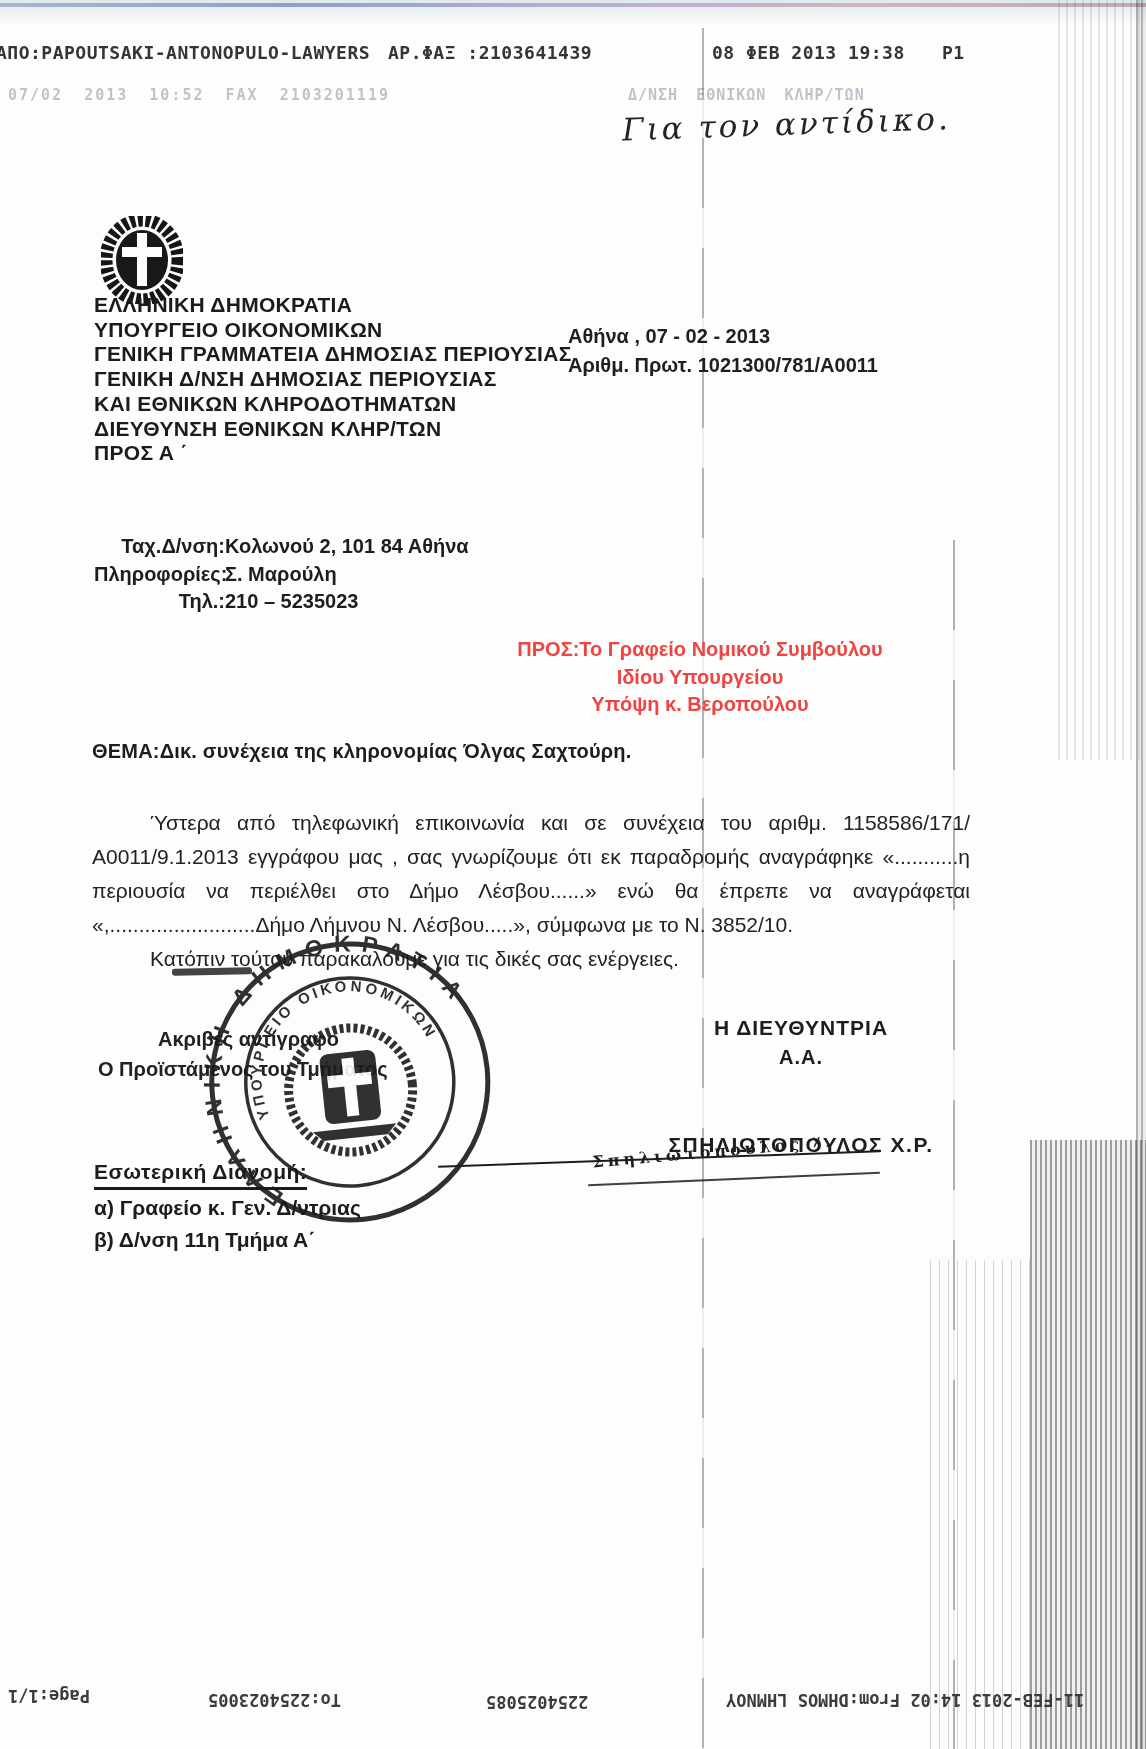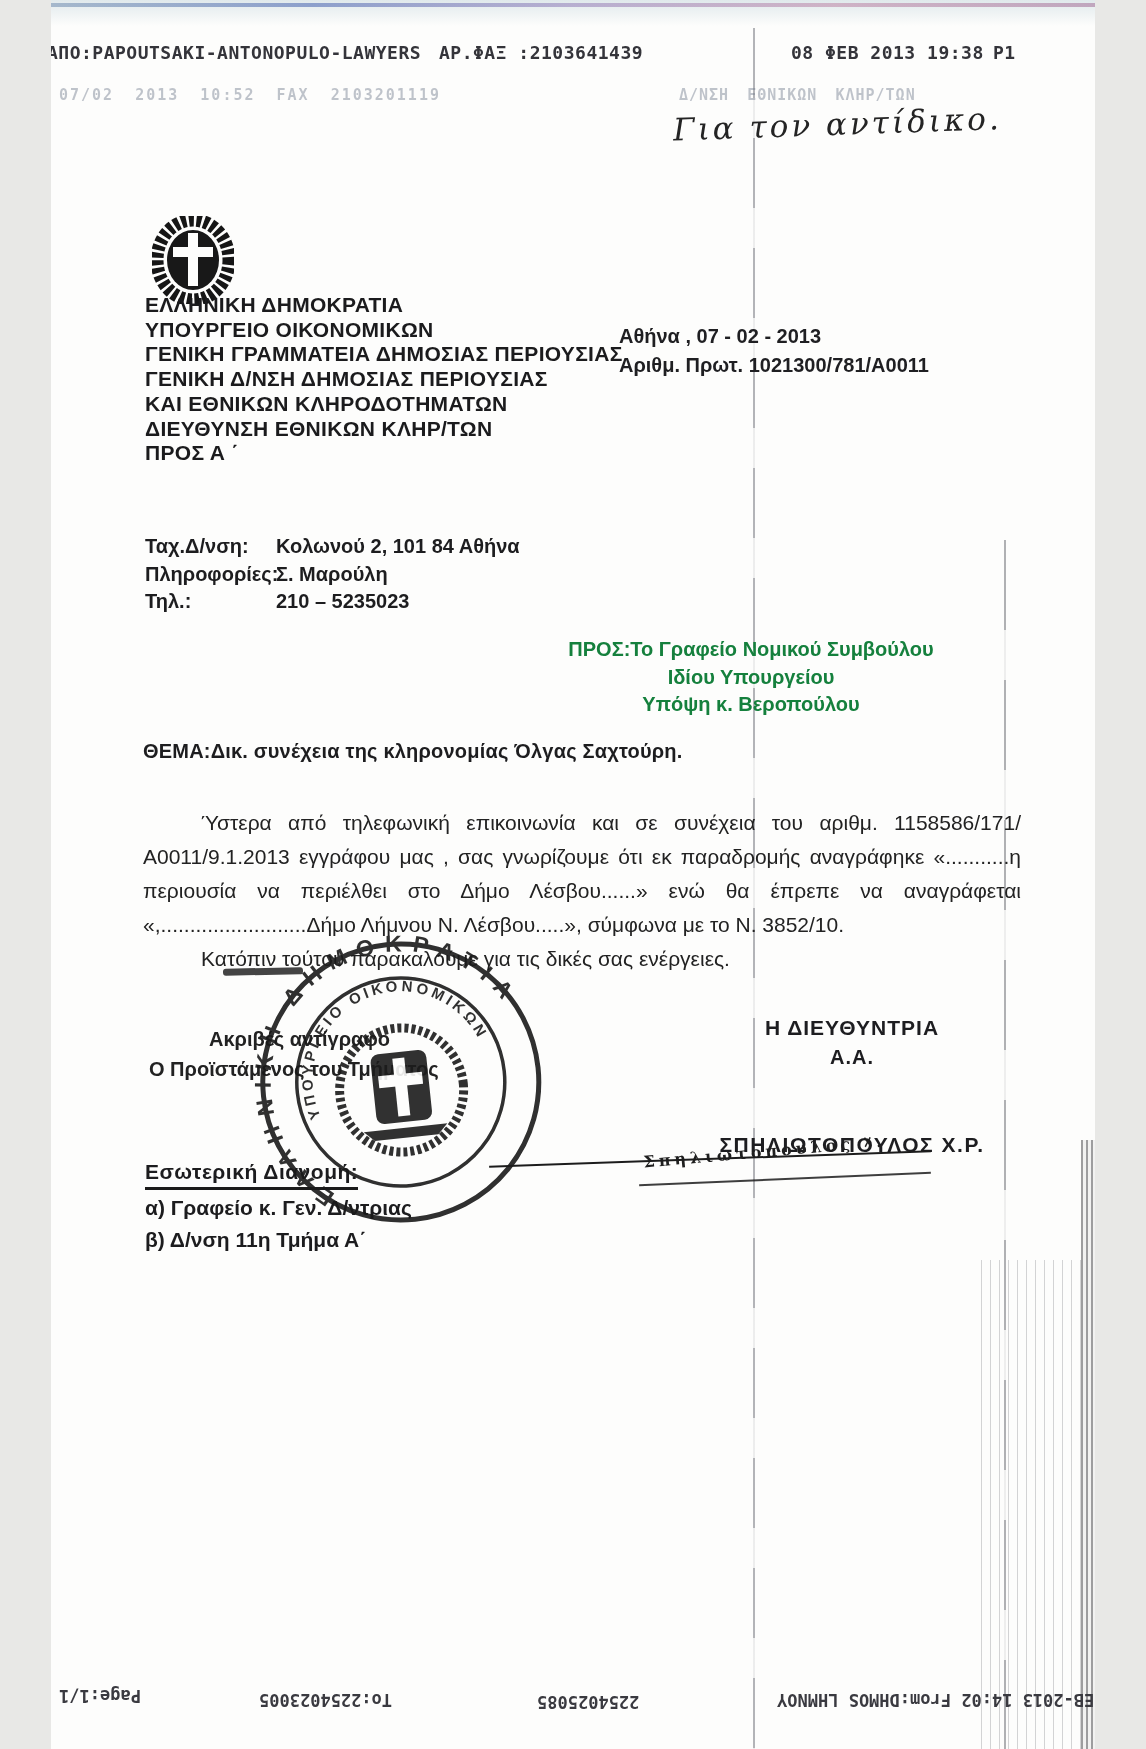--- a/index.html
+++ b/index.html
@@ -1,17 +1,17 @@
 <!DOCTYPE html>
 <html><head>
 <meta charset="utf-8">
 <style>
   html,body{margin:0;padding:0;background:#e8e8e6;}
   #page{
-    position:relative; width:1044px; height:1749px; margin:0 auto;
+    position:relative; width:1146px; height:1749px; margin:0 auto;
     background:#fdfdfc; overflow:hidden;
     font-family:"Liberation Sans", sans-serif; color:#1d1d1f;
   }
   
   .topline{position:absolute;left:0;top:3px;width:100%;height:4px;
     background:linear-gradient(90deg,#8fa6c0 0%,#6f86c0 25%,#a89ac6 50%,#c79fb8 75%,#b48fae 100%);
     opacity:.75;}
   .topwash{position:absolute;left:0;top:0;width:100%;height:26px;
     background:linear-gradient(180deg,rgba(170,195,205,.35),rgba(170,195,205,0));}
   .fold-line{position:absolute;left:702px;top:28px;width:2px;height:1721px;
@@ -25,43 +25,43 @@
   .streak.br-dense{left:1030px;top:1140px;width:116px;height:609px;
     background:repeating-linear-gradient(90deg,rgba(28,28,33,.5) 0 2px,rgba(28,28,33,.06) 2px 5px);
     opacity:.85;}
   .streak.br-medium{left:930px;top:1260px;width:100px;height:489px;
     background:repeating-linear-gradient(90deg,rgba(60,62,70,.22) 0 1px,transparent 1px 9px);}
   .streak.edge{left:1136px;top:0;width:10px;height:1749px;
     background:repeating-linear-gradient(90deg,rgba(40,40,45,.35) 0 2px,rgba(40,40,45,.08) 2px 5px);}
   
   .faxline{position:absolute;top:42px;font-family:"DejaVu Sans Mono",monospace;
     font-size:18px;font-weight:bold;color:#34343a;letter-spacing:.5px;white-space:nowrap;}
-  .fx-from{left:-4px;} .fx-no{left:388px;} .fx-dt{left:712px;margin-left:28px;} .fx-pg{left:942px;}
+  .fx-from{left:-4px;} .fx-no{left:388px;} .fx-dt{left:712px;} .fx-pg{left:942px;}
   .fadedline{position:absolute;top:86px;font-family:"DejaVu Sans Mono",monospace;
     font-size:15px;font-weight:bold;color:#6a7487;opacity:.42;filter:blur(.5px);white-space:nowrap;}
   .fd-left{left:8px;word-spacing:10px;letter-spacing:2px;}
   .fd-mid{left:628px;word-spacing:8px;letter-spacing:1px;}
   
   .handnote{position:absolute;left:622px;top:106px;width:320px;
     font-family:"DejaVu Serif",serif;font-style:italic;font-size:31px;color:#242424;
     letter-spacing:3px;transform:rotate(-2deg);white-space:nowrap;}
   
   .emblem{position:absolute;left:101px;top:216px;}
   
   .letterhead{position:absolute;left:94px;top:293px;font-size:21px;font-weight:bold;
     line-height:24.7px;letter-spacing:.3px;color:#1b1b1d;white-space:nowrap;}
   .reference{position:absolute;left:568px;top:322px;font-size:20px;font-weight:600;
     line-height:29px;color:#1f1f22;white-space:nowrap;}
   
   .contact{position:absolute;left:94px;top:533px;font-size:20px;font-weight:600;line-height:27.5px;}
-  .contact .row{display:flex;}
+  .contact .row{display:flex;text-align:right;}
   .contact .lbl{width:131px;}
   
   .recipient{position:absolute;left:455px;top:636px;width:490px;text-align:center;
-    font-size:20px;font-weight:600;line-height:27.5px;color:#15803d;}
+    font-size:20px;font-weight:600;line-height:27.5px;color:#ef4444;}
   
   .subject{position:absolute;left:92px;top:740px;font-size:20px;font-weight:600;letter-spacing:.2px;}
   .body-text{position:absolute;left:92px;top:806px;width:878px;font-size:21px;font-weight:500;
     line-height:34px;color:#222;}
   .body-text p{margin:0;text-indent:58px;text-align:justify;}
   .body-text p.close{text-align:left;}
   .smudge{position:absolute;left:172px;top:968px;width:80px;height:7px;background:#151515;
     opacity:.8;border-radius:3px;transform:rotate(-1deg);}
   
   .cert{position:absolute;font-size:20px;font-weight:600;color:#222;white-space:nowrap;z-index:1;}

